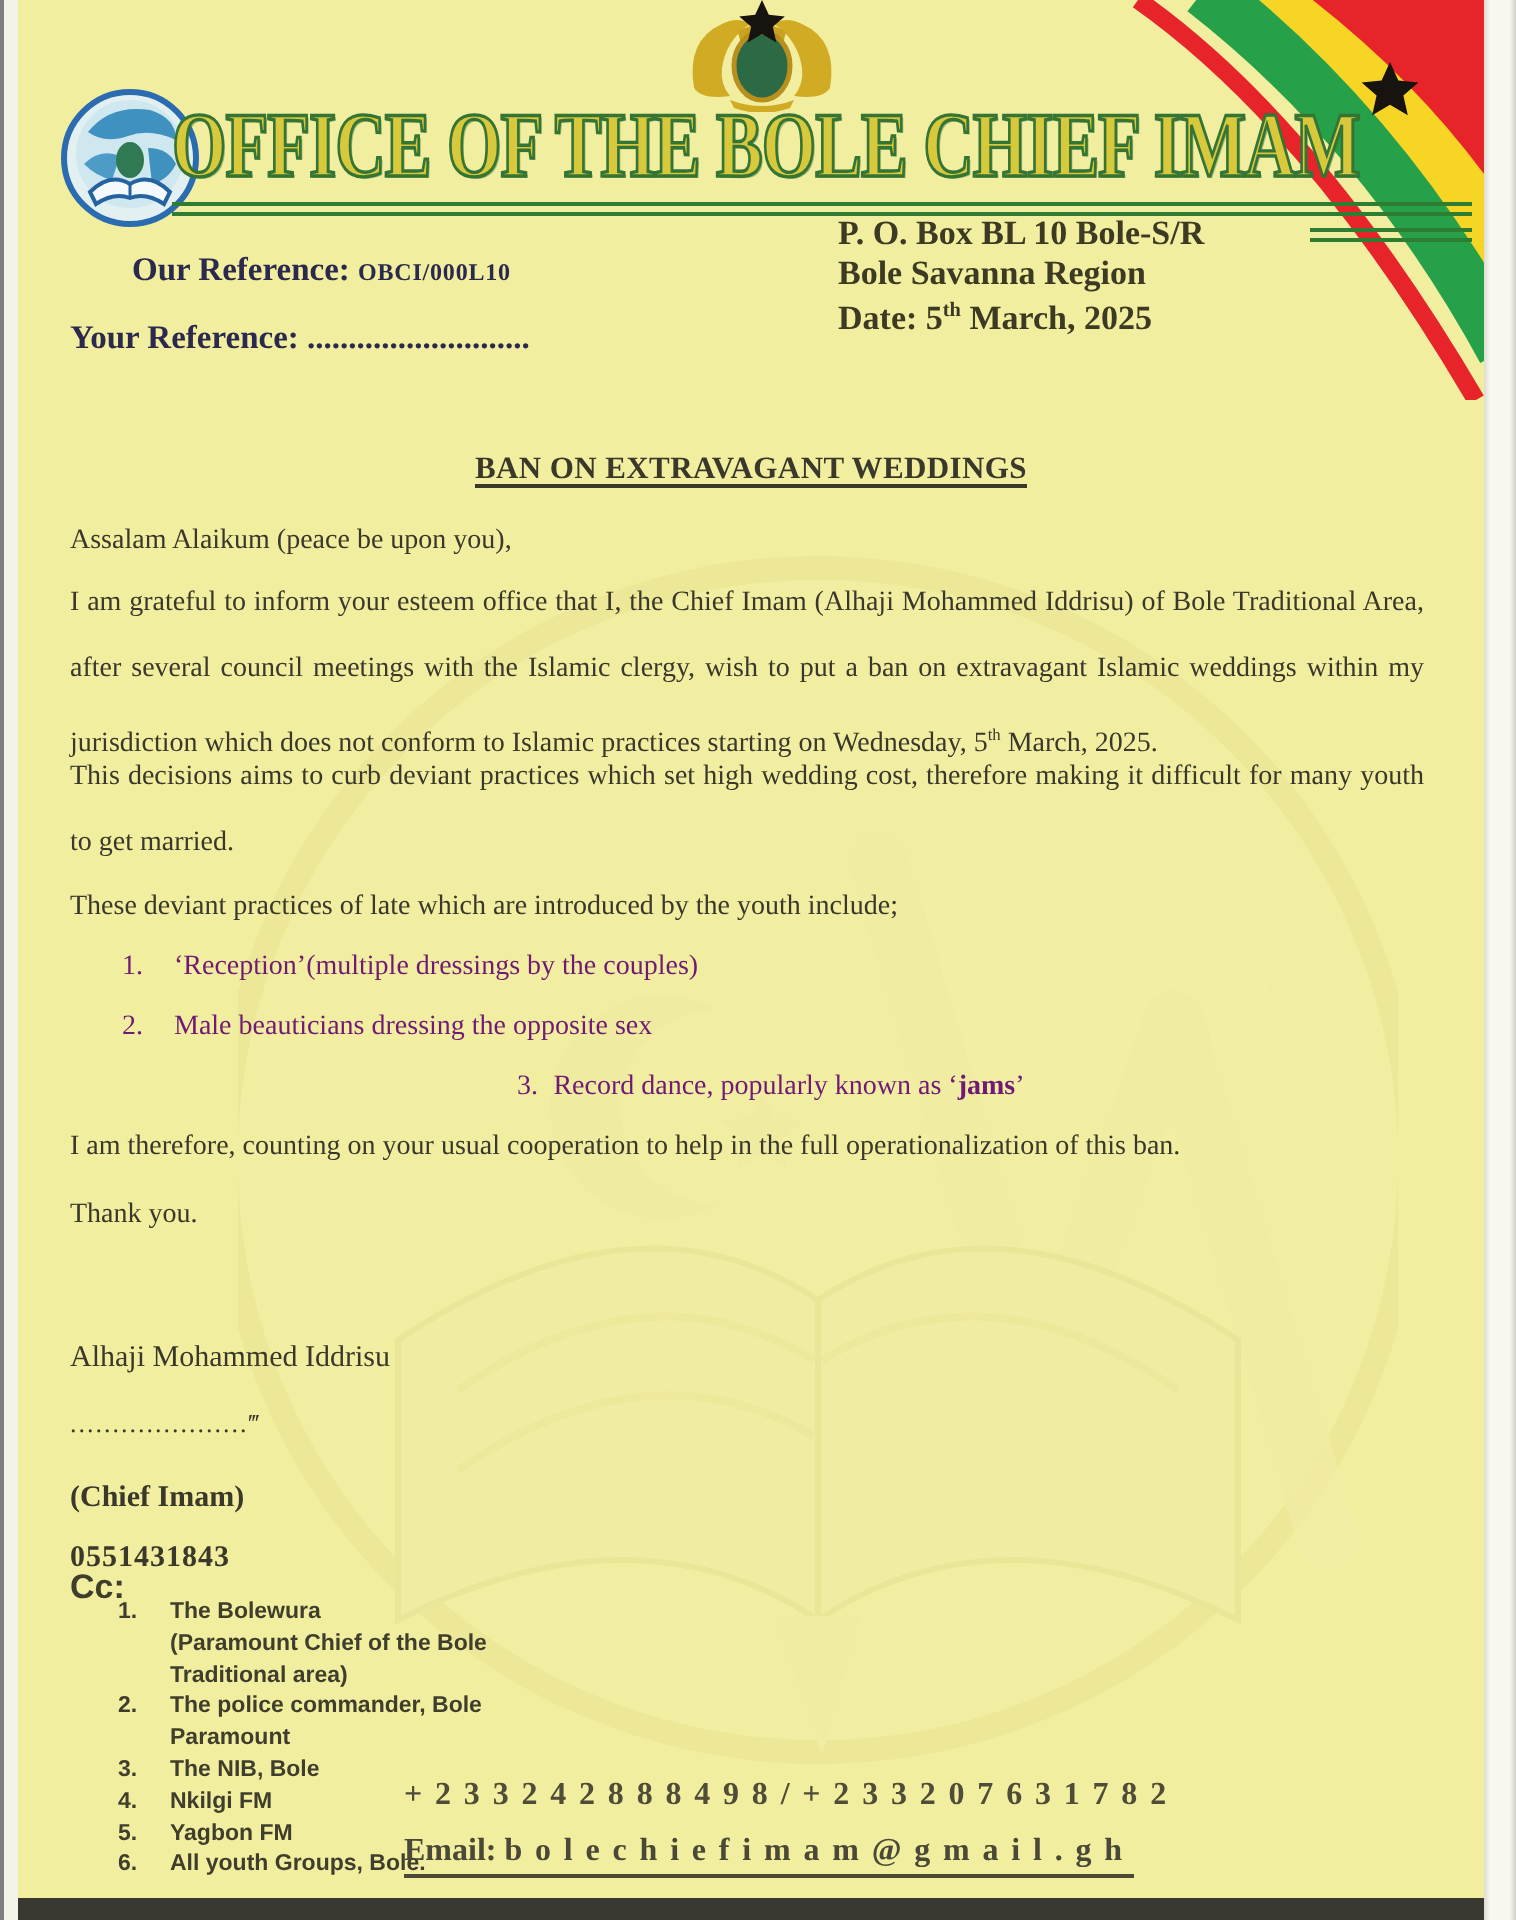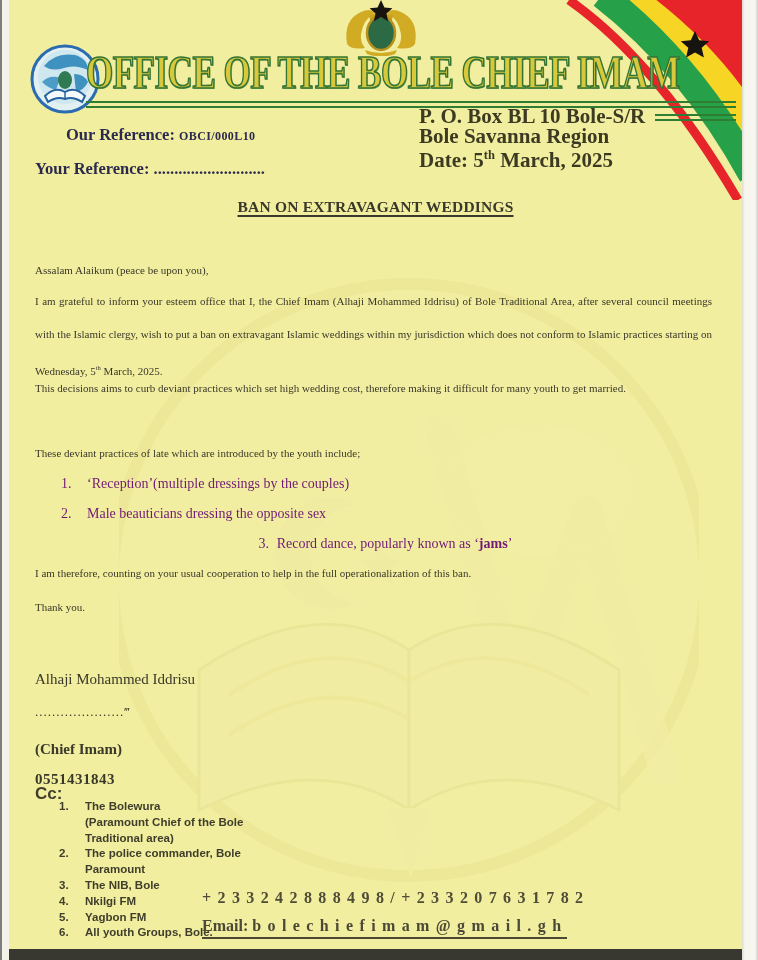--- a/index.html
+++ b/index.html
@@ -11,28 +11,28 @@
               background:linear-gradient(to right,#dddcd0 0,#f7f7f0 3px,#f7f7f0 13px,#cfcfc9 100%);z-index:30;}
   .paper{position:absolute;left:9px;right:16px;top:0;bottom:0;background:#f2ee9f;overflow:hidden;}
   .wm{position:absolute;left:110px;top:250px;opacity:.55;z-index:0;pointer-events:none;}
   .deco{position:absolute;z-index:1;}
   .txt{position:absolute;z-index:2;color:#3a382a;}
 
   .org-title{left:77px;top:47px;font-weight:700;font-size:35px;letter-spacing:-.5px;white-space:nowrap;
              color:#d8c93c;-webkit-text-stroke:1.3px #347434;text-shadow:1px 1px 0 rgba(52,116,52,.45);
              transform:scaleY(1.32);transform-origin:top left;}
   .rule{position:absolute;z-index:2;border-top:2.5px solid #2e7d33;border-bottom:2.5px solid #2e7d33;height:3px;}
-  .addr{left:410px;top:107px;font-size:21px;font-weight:600;line-height:19.5px;color:#3c3a22;white-space:nowrap;}
+  .addr{left:410px;top:107px;font-size:17px;font-weight:600;line-height:19.5px;color:#3c3a22;white-space:nowrap;}
   .refline{font-size:16.5px;font-weight:600;color:#2b2a4e;white-space:nowrap;}
   .refval{font-size:12px;font-weight:700;letter-spacing:.4px;}
   sup.s{font-size:60%;vertical-align:super;}
 
-  .subject{left:0;right:0;top:198px;text-align:center;font-size:15.5px;font-weight:700;letter-spacing:.2px;
+  .subject{left:0;right:0;top:226px;text-align:center;font-size:15.5px;font-weight:700;letter-spacing:.2px;
            text-decoration:underline;text-underline-offset:3px;text-decoration-thickness:1.5px;}
-  .body-block{left:26px;right:30px;font-size:11px;line-height:33px;text-align:justify;}
+  .body-block{left:26px;right:30px;font-size:14px;line-height:33px;text-align:justify;}
   .single{white-space:nowrap;}
   .li-row{position:absolute;left:52px;right:40px;z-index:2;font-size:14px;color:#701a75;}
   .li-num{display:inline-block;width:26px;}
   .sig{font-size:15px;font-family:Liberation Serif, serif;}
   .cc-label{left:26px;top:784px;font-family:"Liberation Sans",sans-serif;font-size:17px;font-weight:700;color:#3f3e2c;}
   .cc-list{left:50px;top:799px;right:300px;font-family:"Liberation Sans",sans-serif;font-size:11.5px;
            font-weight:600;line-height:15.8px;color:#3f3e2c;}
   .cc-row{display:flex;}
   .cc-num{width:26px;flex:none;}
   .contact-phone{left:193px;top:889px;font-size:16px;font-weight:700;letter-spacing:.4em;color:#4f4c38;white-space:nowrap;}

